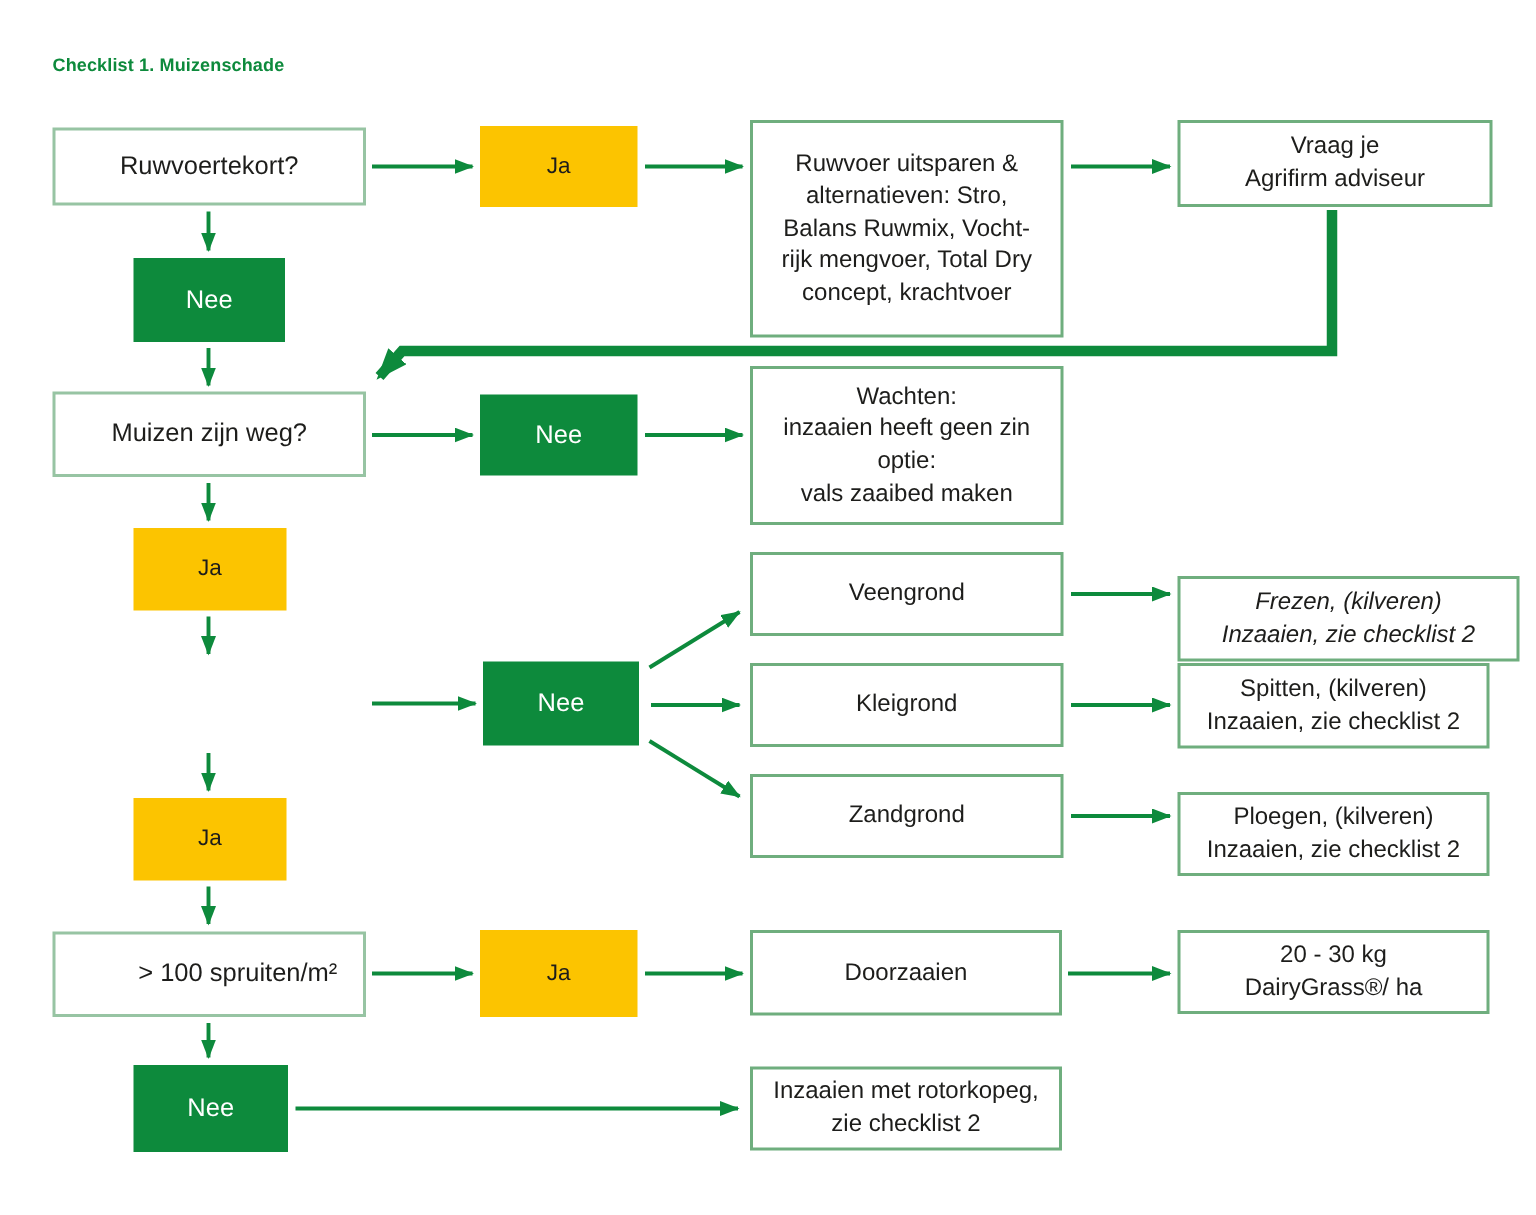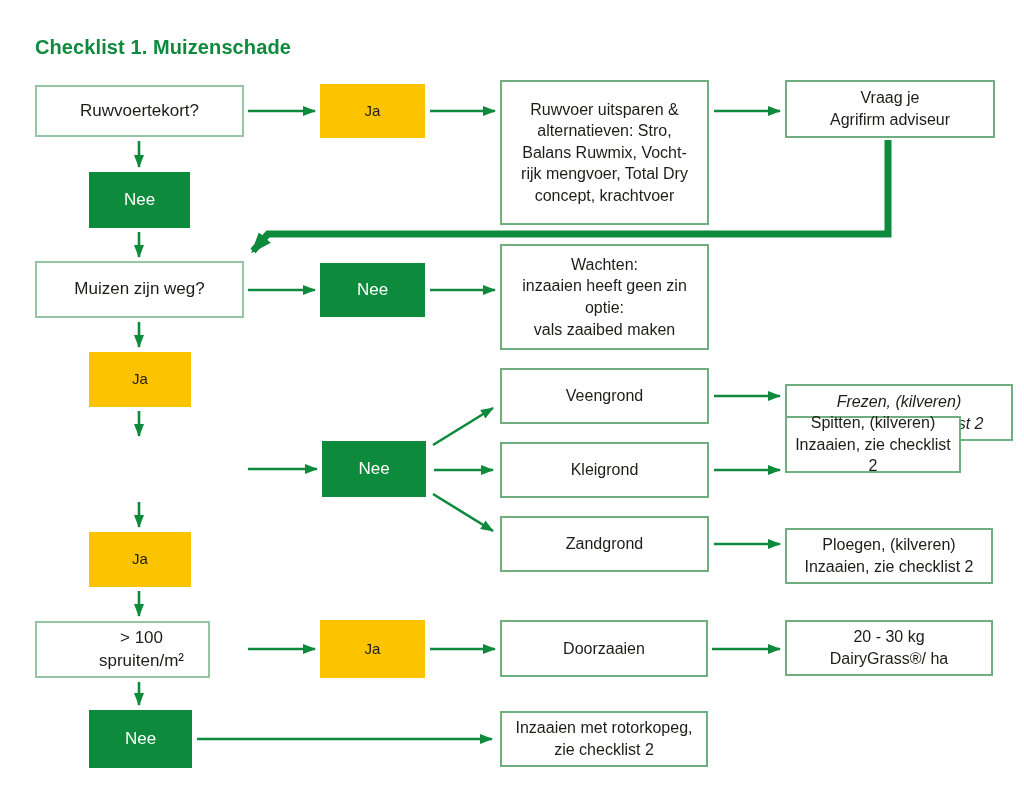--- a/index.html
+++ b/index.html
@@ -17,21 +17,21 @@
     position: relative;
     width: 1024px;
     height: 810px;
     background: var(--background);
     overflow: hidden;
   }
   .title {
     position: absolute;
     left: 35px;
     top: 36px;
-    font-size: 20px;
+    font-size: 12px;
     font-weight: bold;
     color: var(--green);
     letter-spacing: 0.1px;
   }
   .arrows {
     position: absolute;
     left: 0; top: 0;
     width: 1024px; height: 810px;
     pointer-events: none;
   }
@@ -120,26 +120,26 @@
 inzaaien heeft geen zin
 optie:
 vals zaaibed maken</div>
     <div class="node yes" style="left: 89px; top: 352px; width: 102px; height: 55px;">Ja</div>
     <div class="node no" style="left: 322px; top: 441px; width: 104px; height: 56px;">Nee</div>
     <div class="node info" style="left: 500px; top: 368px; width: 209px; height: 56px;">Veengrond</div>
     <div class="node info" style="left: 500px; top: 442px; width: 209px; height: 56px;">Kleigrond</div>
     <div class="node info" style="left: 500px; top: 516px; width: 209px; height: 56px;">Zandgrond</div>
     <div class="node info" style="left: 785px; top: 384px; width: 228px; height: 57px; font-style: italic;">Frezen, (kilveren)
 Inzaaien, zie checklist 2</div>
-    <div class="node info" style="left: 785px; top: 416px; width: 176px; height: 57px;">Spitten, (kilveren)
+    <div class="node info" style="left: 785px; top: 442px; width: 208px; height: 57px;">Spitten, (kilveren)
 Inzaaien, zie checklist 2</div>
     <div class="node info" style="left: 785px; top: 528px; width: 208px; height: 56px;">Ploegen, (kilveren)
 Inzaaien, zie checklist 2</div>
     <div class="node yes" style="left: 89px; top: 532px; width: 102px; height: 55px;">Ja</div>
-    <div class="node question" style="left: 35px; top: 621px; width: 175px; height: 57px; padding-left: 44px;">&gt; 100 spruiten/m²</div>
+    <div class="node question" style="left: 35px; top: 621px; width: 209px; height: 57px; padding-left: 44px;">&gt; 100 spruiten/m²</div>
     <div class="node yes" style="left: 320px; top: 620px; width: 105px; height: 58px;">Ja</div>
     <div class="node info" style="left: 500px; top: 620px; width: 208px; height: 57px;">Doorzaaien</div>
     <div class="node info" style="left: 785px; top: 620px; width: 208px; height: 56px;">20 - 30 kg
 DairyGrass®/ ha</div>
     <div class="node no" style="left: 89px; top: 710px; width: 103px; height: 58px;">Nee</div>
     <div class="node info" style="left: 500px; top: 711px; width: 208px; height: 56px;">Inzaaien met rotorkopeg,
 zie checklist 2</div>
   </div>
 
 </body></html>

